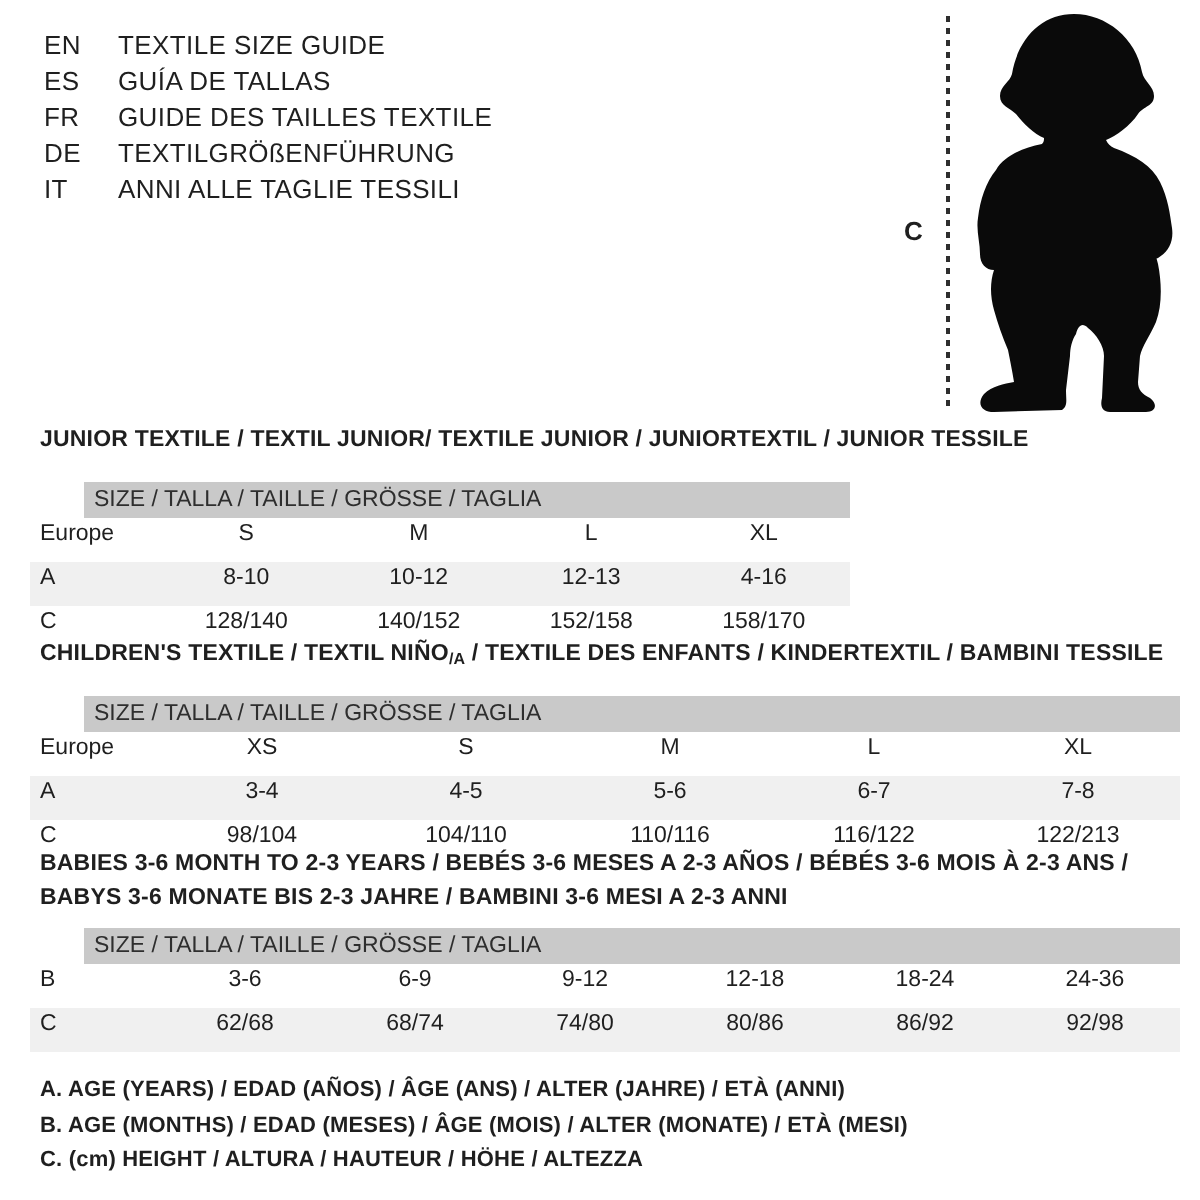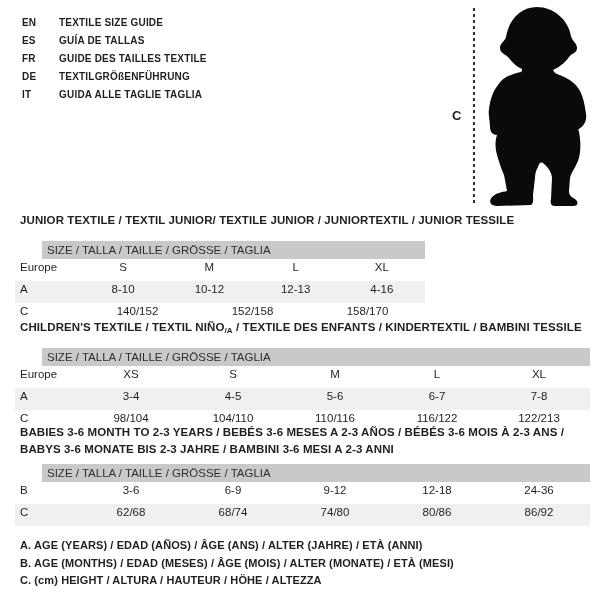--- a/index.html
+++ b/index.html
@@ -5,21 +5,21 @@
   html,body{margin:0;padding:0;}
   body{
     width:600px;height:600px;background:#ffffff;position:relative;overflow:hidden;
     font-family:"Liberation Sans", sans-serif;color:#1f1f1f;
     -webkit-font-smoothing:antialiased;
   }
   .abs{position:absolute;}
 
   
   .lang-block{left:22px;top:14px;}
-  .lang-row{display:flex;height:18px;line-height:18px;font-size:10px;font-weight:bold;letter-spacing:.2px;}
+  .lang-row{display:flex;height:18px;line-height:18px;font-size:13px;font-weight:normal;letter-spacing:.2px;}
   .lang-code{width:37px;}
 
   
   .dash-line{left:473px;top:8px;width:2px;height:198px;
     background:repeating-linear-gradient(to bottom,#2e2e2e 0 3px,transparent 3px 6px);}
   .measure-c{left:452px;top:108px;font-size:13px;font-weight:bold;}
   .figure-svg{left:480px;top:4px;}
 
   
   .tbl-title{left:20px;font-size:11.5px;font-weight:bold;letter-spacing:.1px;white-space:nowrap;}
@@ -57,21 +57,21 @@
   <div class="lang-row">
     <span class="lang-code">FR</span>
     <span>GUIDE DES TAILLES TEXTILE</span>
   </div>
   <div class="lang-row">
     <span class="lang-code">DE</span>
     <span>TEXTILGRÖßENFÜHRUNG</span>
   </div>
   <div class="lang-row">
     <span class="lang-code">IT</span>
-    <span>GUIDA ALLE TAGLIE TAGLIA</span>
+    <span>ANNI ALLE TAGLIE TESSILI</span>
   </div>
 </div>
 
 <div class="abs dash-line"></div>
 <div class="abs measure-c">C</div>
 <svg class="abs figure-svg" width="115" height="205" viewBox="0 0 115 205" aria-hidden="true">
   <path fill="#0a0a0a" d="M57,3
     C73,3 88,15 91,32
     C92,37 97,39 97,44
     C97,49 92,49 89,53
@@ -125,20 +125,21 @@
   </div>
   <div class="trow alt">
     <div class="tlabel">A</div>
     <div class="tcell">8-10</div>
     <div class="tcell">10-12</div>
     <div class="tcell">12-13</div>
     <div class="tcell">4-16</div>
   </div>
   <div class="trow">
     <div class="tlabel">C</div>
+    <div class="tcell">128/140</div>
     <div class="tcell">140/152</div>
     <div class="tcell">152/158</div>
     <div class="tcell">158/170</div>
   </div>
 </div>
 
 <div class="abs tbl-title" id="t2-title">
   <span>CHILDREN'S TEXTILE / TEXTIL NIÑO</span><span class="subs">/A</span><span> / TEXTILE DES ENFANTS / KINDERTEXTIL / BAMBINI TESSILE</span>
 </div>
 <div class="abs tbl" id="t2">
@@ -174,29 +175,31 @@
   <div>BABYS 3-6 MONATE BIS 2-3 JAHRE / BAMBINI 3-6 MESI A 2-3 ANNI</div>
 </div>
 <div class="abs tbl" id="t3">
   <div class="size-bar">SIZE / TALLA / TAILLE / GRÖSSE / TAGLIA</div>
   <div class="trow">
     <div class="tlabel">B</div>
     <div class="tcell">3-6</div>
     <div class="tcell">6-9</div>
     <div class="tcell">9-12</div>
     <div class="tcell">12-18</div>
+    <div class="tcell">18-24</div>
     <div class="tcell">24-36</div>
   </div>
   <div class="trow alt">
     <div class="tlabel">C</div>
     <div class="tcell">62/68</div>
     <div class="tcell">68/74</div>
     <div class="tcell">74/80</div>
     <div class="tcell">80/86</div>
     <div class="tcell">86/92</div>
+    <div class="tcell">92/98</div>
   </div>
 </div>
 
 <div class="abs footnotes">
   <div>A. AGE (YEARS) / EDAD (AÑOS) / ÂGE (ANS) / ALTER (JAHRE) / ETÀ (ANNI)</div>
   <div>B. AGE (MONTHS) / EDAD (MESES) / ÂGE (MOIS) / ALTER (MONATE) / ETÀ (MESI)</div>
   <div>C. (cm) HEIGHT / ALTURA / HAUTEUR / HÖHE / ALTEZZA</div>
 </div>
 
 </body></html>

